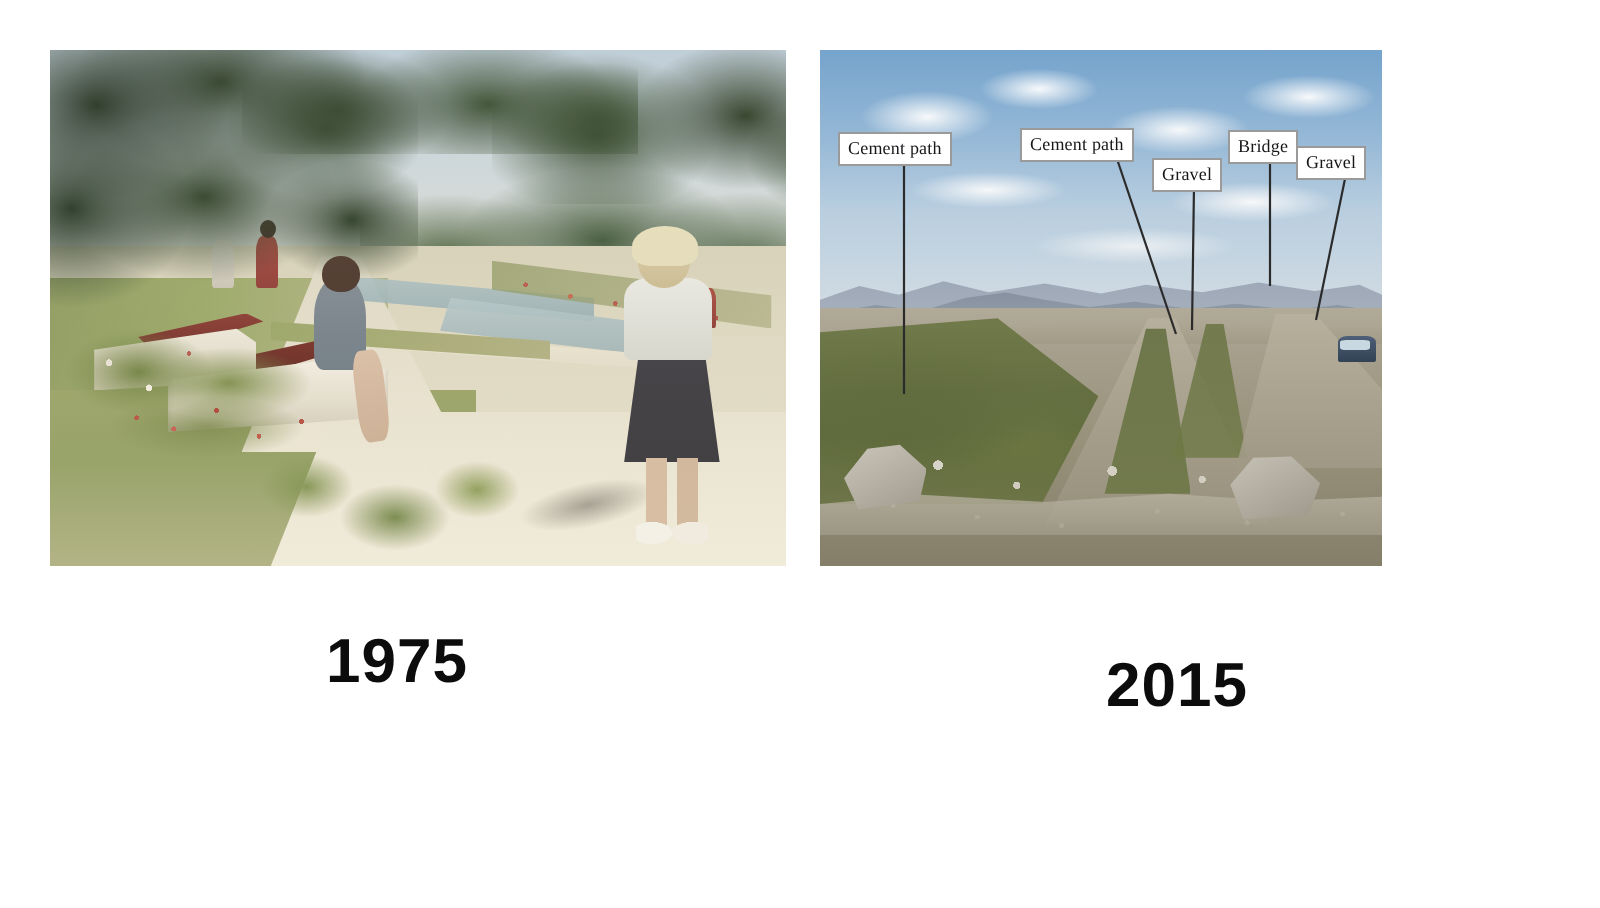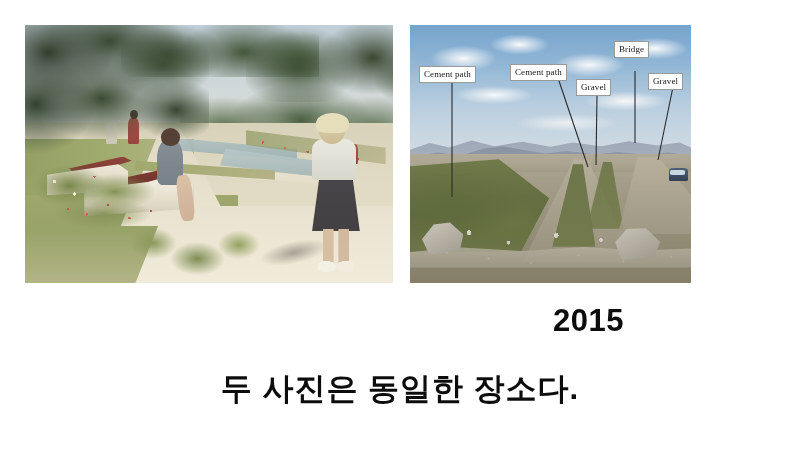--- a/index.html
+++ b/index.html
@@ -389,21 +389,21 @@
   
   .year {
     position: absolute;
     font-family: "Liberation Sans", sans-serif;
     font-weight: bold;
     font-size: 31px;
     color: #0c0c0c;
     letter-spacing: .5px;
   }
   #year-left  { left: 163px; top: 313px; }
-  #year-right { left: 553px; top: 303px; }
+  #year-right { left: 553px; top: 325px; }
 
   #caption {
     position: absolute;
     left: 0; right: 0;
     top: 368px;
     text-align: center;
     font-family: "Liberation Sans", sans-serif;
     font-weight: bold;
     font-size: 31px;
     color: #0c0c0c;
@@ -490,22 +490,22 @@
         <line x1="42" y1="56" x2="42" y2="172" stroke="#2b2b2b" stroke-width="1.1"></line>
         <line x1="148" y1="53" x2="178" y2="142" stroke="#2b2b2b" stroke-width="1.1"></line>
         <line x1="187" y1="68" x2="186" y2="140" stroke="#2b2b2b" stroke-width="1.1"></line>
         <line x1="225" y1="46" x2="225" y2="118" stroke="#2b2b2b" stroke-width="1.1"></line>
         <line x1="263" y1="62" x2="248" y2="135" stroke="#2b2b2b" stroke-width="1.1"></line>
       </svg>
 
       <div class="ann-label" style="left:9px;   top:41px;">Cement path</div>
       <div class="ann-label" style="left:100px; top:39px;">Cement path</div>
       <div class="ann-label" style="left:166px; top:54px;">Gravel</div>
-      <div class="ann-label" style="left:204px; top:16px;">Bridge</div>
+      <div class="ann-label" style="left:204px; top:40px;">Bridge</div>
       <div class="ann-label" style="left:238px; top:48px;">Gravel</div>
     </div>
   </div>
 
+  <div class="year" id="year-left">1975</div>
   <div class="year" id="year-right">2015</div>
 
-  <div id="caption">두 사진은 동일한 장소다.</div>
 
 </div>
 
 </body></html>

